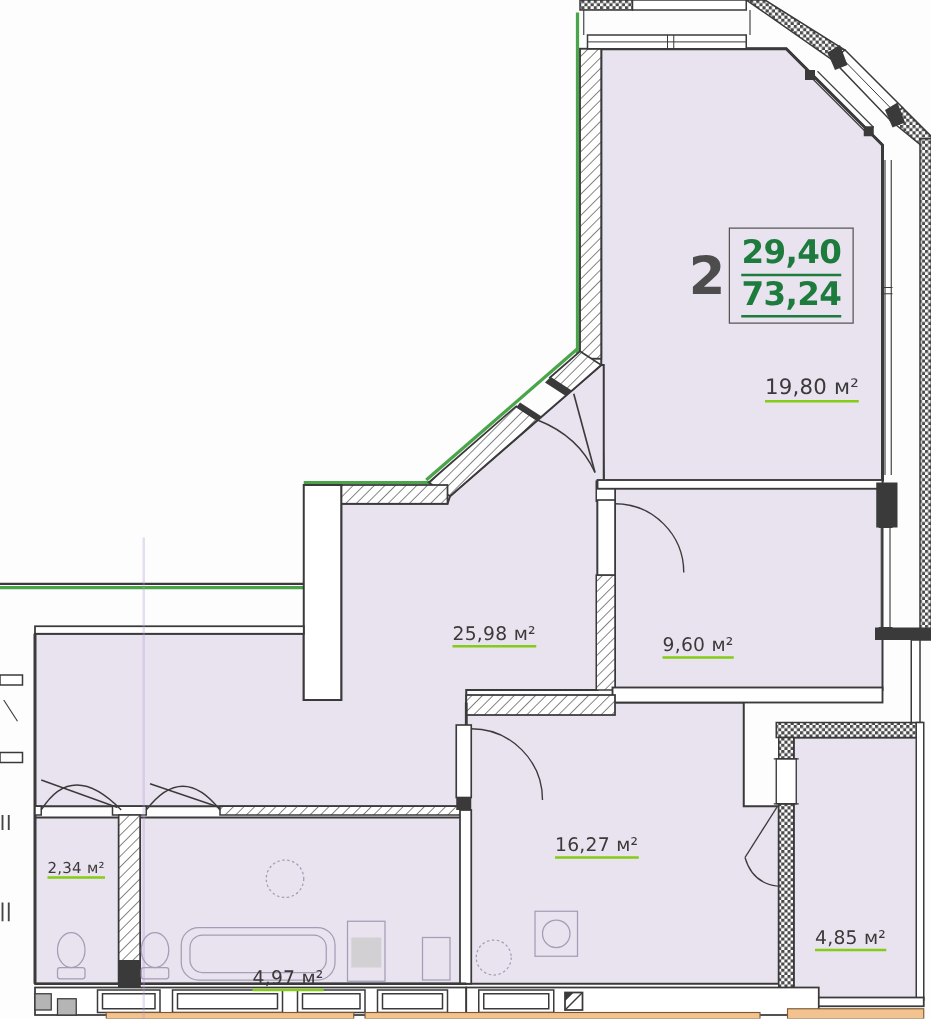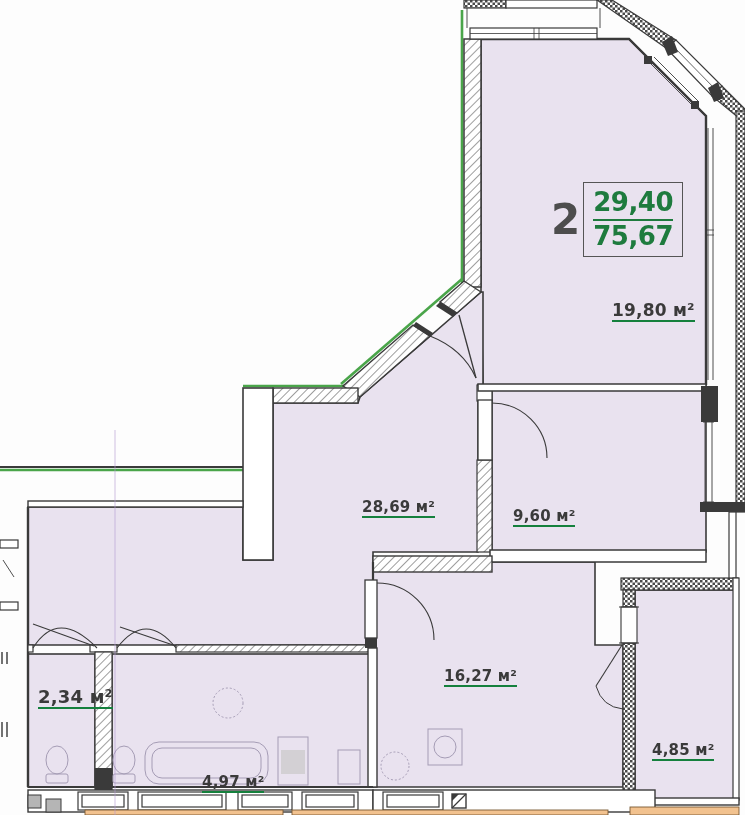--- a/index.html
+++ b/index.html
@@ -1,22 +1,22 @@
 <!DOCTYPE html>
 <html><head>
 <meta charset="utf-8">
 <style>
   html,body{margin:0;padding:0;background:#ffffff;}
   .stage{position:relative;width:745px;height:815px;background:#fdfdfd;overflow:hidden;
          font-family:"DejaVu Sans","Liberation Sans",sans-serif;}
   svg{position:absolute;left:0;top:0;}
-  .room-label{position:absolute;font-weight:bold;font-size:15px;color:#3a3a3a;
-              border-bottom:2px solid #15803d;padding-bottom:0px;white-space:nowrap;
+  .room-label{position:absolute;font-weight:normal;font-size:15px;color:#3a3a3a;
+              border-bottom:2px solid #84cc16;padding-bottom:0px;white-space:nowrap;
               letter-spacing:0.2px;line-height:1.05;}
-  .room-label.small{font-size:18px;}
+  .room-label.small{font-size:12px;}
   .room-label.big{font-size:17px;}
   .legend{position:absolute;left:551px;top:182px;display:flex;align-items:center;}
   .legend .rooms-count{font-size:42px;font-weight:bold;color:#4d4d4d;margin-right:3px;}
   .legend .values-box{border:1.5px solid #555;padding:4px 9px;display:flex;
                       flex-direction:column;align-items:flex-start;background:transparent;}
   .legend .val{font-size:26px;font-weight:bold;color:#1e7b3e;line-height:1.22;
                letter-spacing:-0.5px;}
   .legend .val.underlined{border-bottom:2px solid #1e7b3e;}
 </style>
 </head>
@@ -237,25 +237,25 @@
       <line x1="2" y1="722" x2="2" y2="737"></line>
           <line x1="7" y1="722" x2="7" y2="737"></line>
     </g>
   </g>
 </svg>
 
 <div class="legend">
   <span class="rooms-count">2</span>
   <div class="values-box">
     <span class="val underlined">29,40</span>
-    <span class="val">75,67</span>
+    <span class="val underlined">73,24</span>
   </div>
 </div>
 
 <div class="room-label big" style="left:612px;top:302px;">19,80 м²</div>
-<div class="room-label" style="left:362px;top:500px;">28,69 м²</div>
-<div class="room-label" style="left:513px;top:509px;">9,60 м²</div>
+<div class="room-label" style="left:362px;top:500px;">25,98 м²</div>
+<div class="room-label" style="left:530px;top:509px;">9,60 м²</div>
 <div class="room-label" style="left:444px;top:669px;">16,27 м²</div>
 <div class="room-label small" style="left:38px;top:688px;">2,34 м²</div>
 <div class="room-label" style="left:184px;top:775px;margin-left:18px;">4,97 м²</div>
 <div class="room-label" style="left:652px;top:743px;">4,85 м²</div>
 
 </div>
 
 </body></html>

